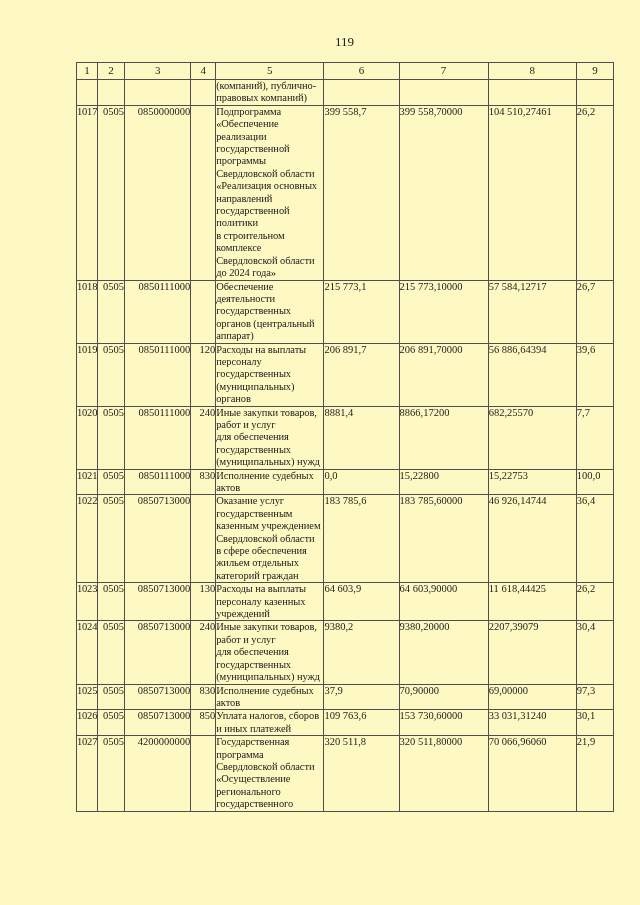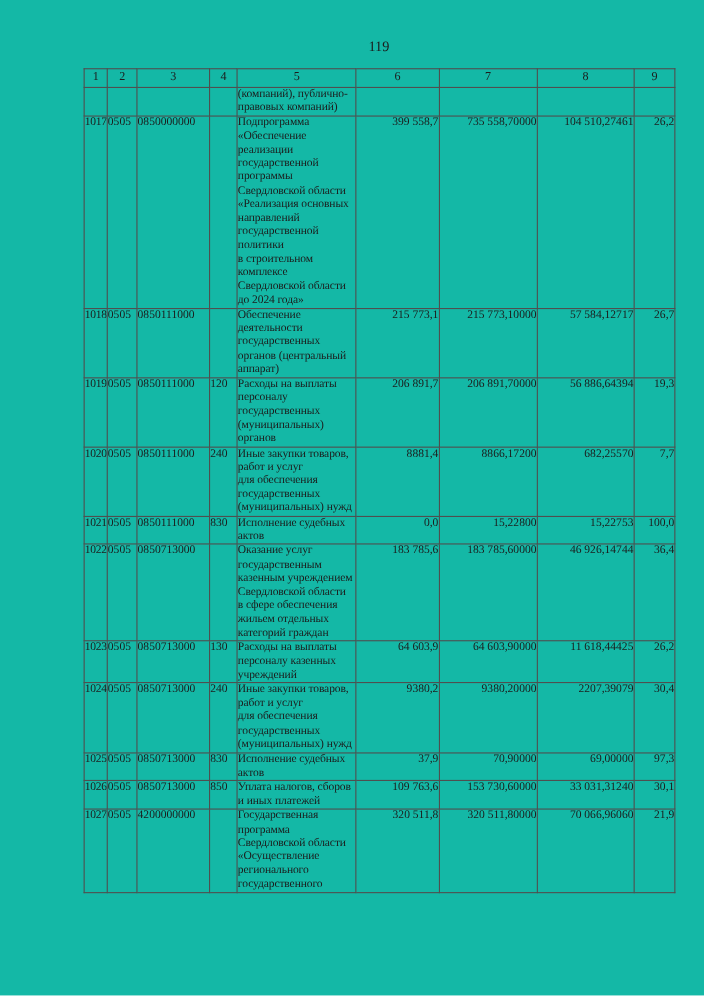--- a/index.html
+++ b/index.html
@@ -4,21 +4,21 @@
 <style>
   html, body {
     margin: 0;
     padding: 0;
     background: #ffffff;
   }
   .sheet {
     position: relative;
     width: 640px;
     height: 905px;
-    background: #14b8a6;
+    background: #fef9c3;
     font-family: "Liberation Serif", serif;
     color: #1c1c1c;
     overflow: hidden;
   }
   .page-number {
     position: absolute;
     top: 35px;
     left: 76px;
     width: 537px;
     text-align: center;
@@ -44,30 +44,30 @@
     color: #1c1c1c;
     overflow: hidden;
   }
   table.budget th {
     height: 16px;
     line-height: 15px;
     text-align: center;
     font-size: 11px;
   }
   td.c1 { text-align: center; font-size: 9.5px; letter-spacing: -0.2px; padding-top: 1px; }
-  td.c2, td.c3, td.c4 { text-align: left; padding-top: 1px; margin-left: 48px; }
+  td.c2, td.c3, td.c4 { text-align: right; padding-top: 1px; margin-left: 48px; }
   td.c5 {
     text-align: left;
     white-space: pre-line;
     padding: 1px 0 1px 2px;
     font-size: 10.4px;
     letter-spacing: -0.1px;
     margin-top: 45px;
   }
-  td.c6, td.c7, td.c8, td.c9 { text-align: right; padding-top: 1px; }
+  td.c6, td.c7, td.c8, td.c9 { text-align: left; padding-top: 1px; }
 </style>
 </head>
 <body>
 
 <div class="sheet">
   <div class="page-number">119</div>
 
   <table class="budget">
     <colgroup>
       <col style="width:21px">
@@ -119,21 +119,21 @@
 Свердловской области
 «Реализация основных
 направлений
 государственной
 политики
 в строительном
 комплексе
 Свердловской области
 до 2024 года»</td>
           <td class="c6">399 558,7</td>
-          <td class="c7">735 558,70000</td>
+          <td class="c7">399 558,70000</td>
           <td class="c8">104 510,27461</td>
           <td class="c9">26,2</td>
         </tr>
         <tr>
           <td class="c1">1018.</td>
           <td class="c2">0505</td>
           <td class="c3">0850111000</td>
           <td class="c4"></td>
           <td class="c5">Обеспечение
 деятельности
@@ -151,21 +151,21 @@
           <td class="c3">0850111000</td>
           <td class="c4">120</td>
           <td class="c5">Расходы на выплаты
 персоналу
 государственных
 (муниципальных)
 органов</td>
           <td class="c6">206 891,7</td>
           <td class="c7">206 891,70000</td>
           <td class="c8">56 886,64394</td>
-          <td class="c9">19,3</td>
+          <td class="c9">39,6</td>
         </tr>
         <tr>
           <td class="c1">1020.</td>
           <td class="c2">0505</td>
           <td class="c3">0850111000</td>
           <td class="c4">240</td>
           <td class="c5">Иные закупки товаров,
 работ и услуг
 для обеспечения
 государственных

